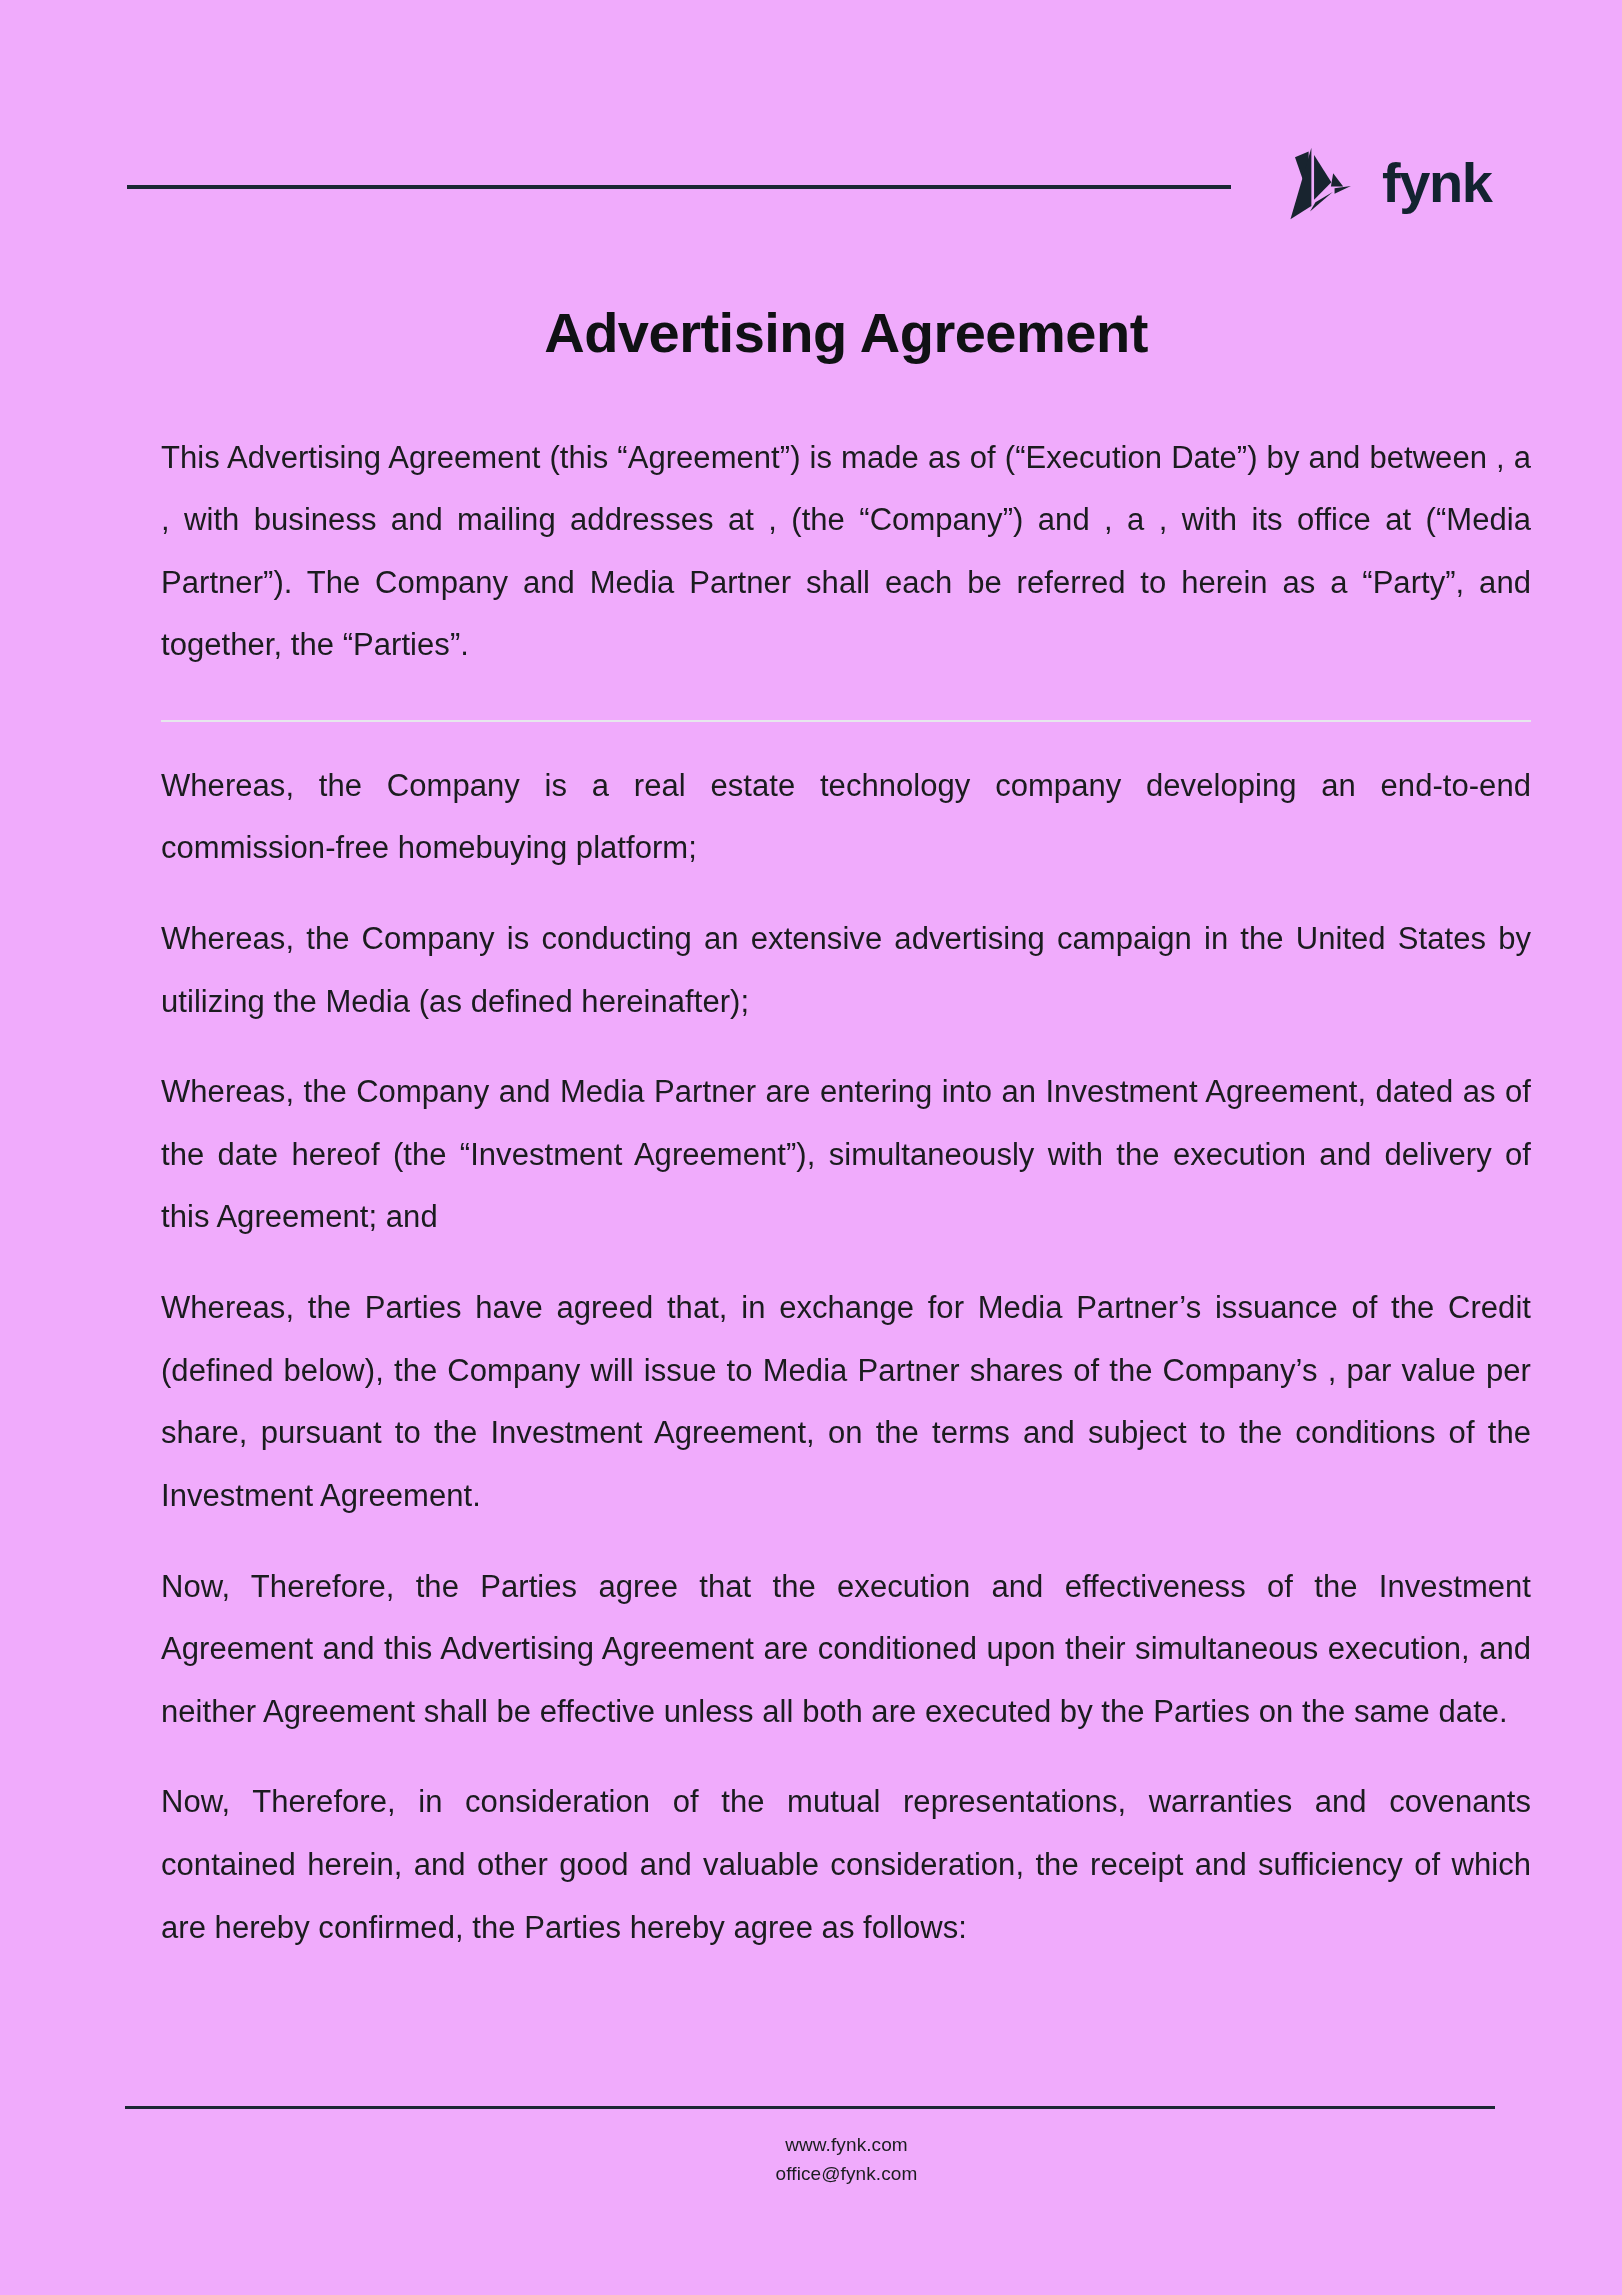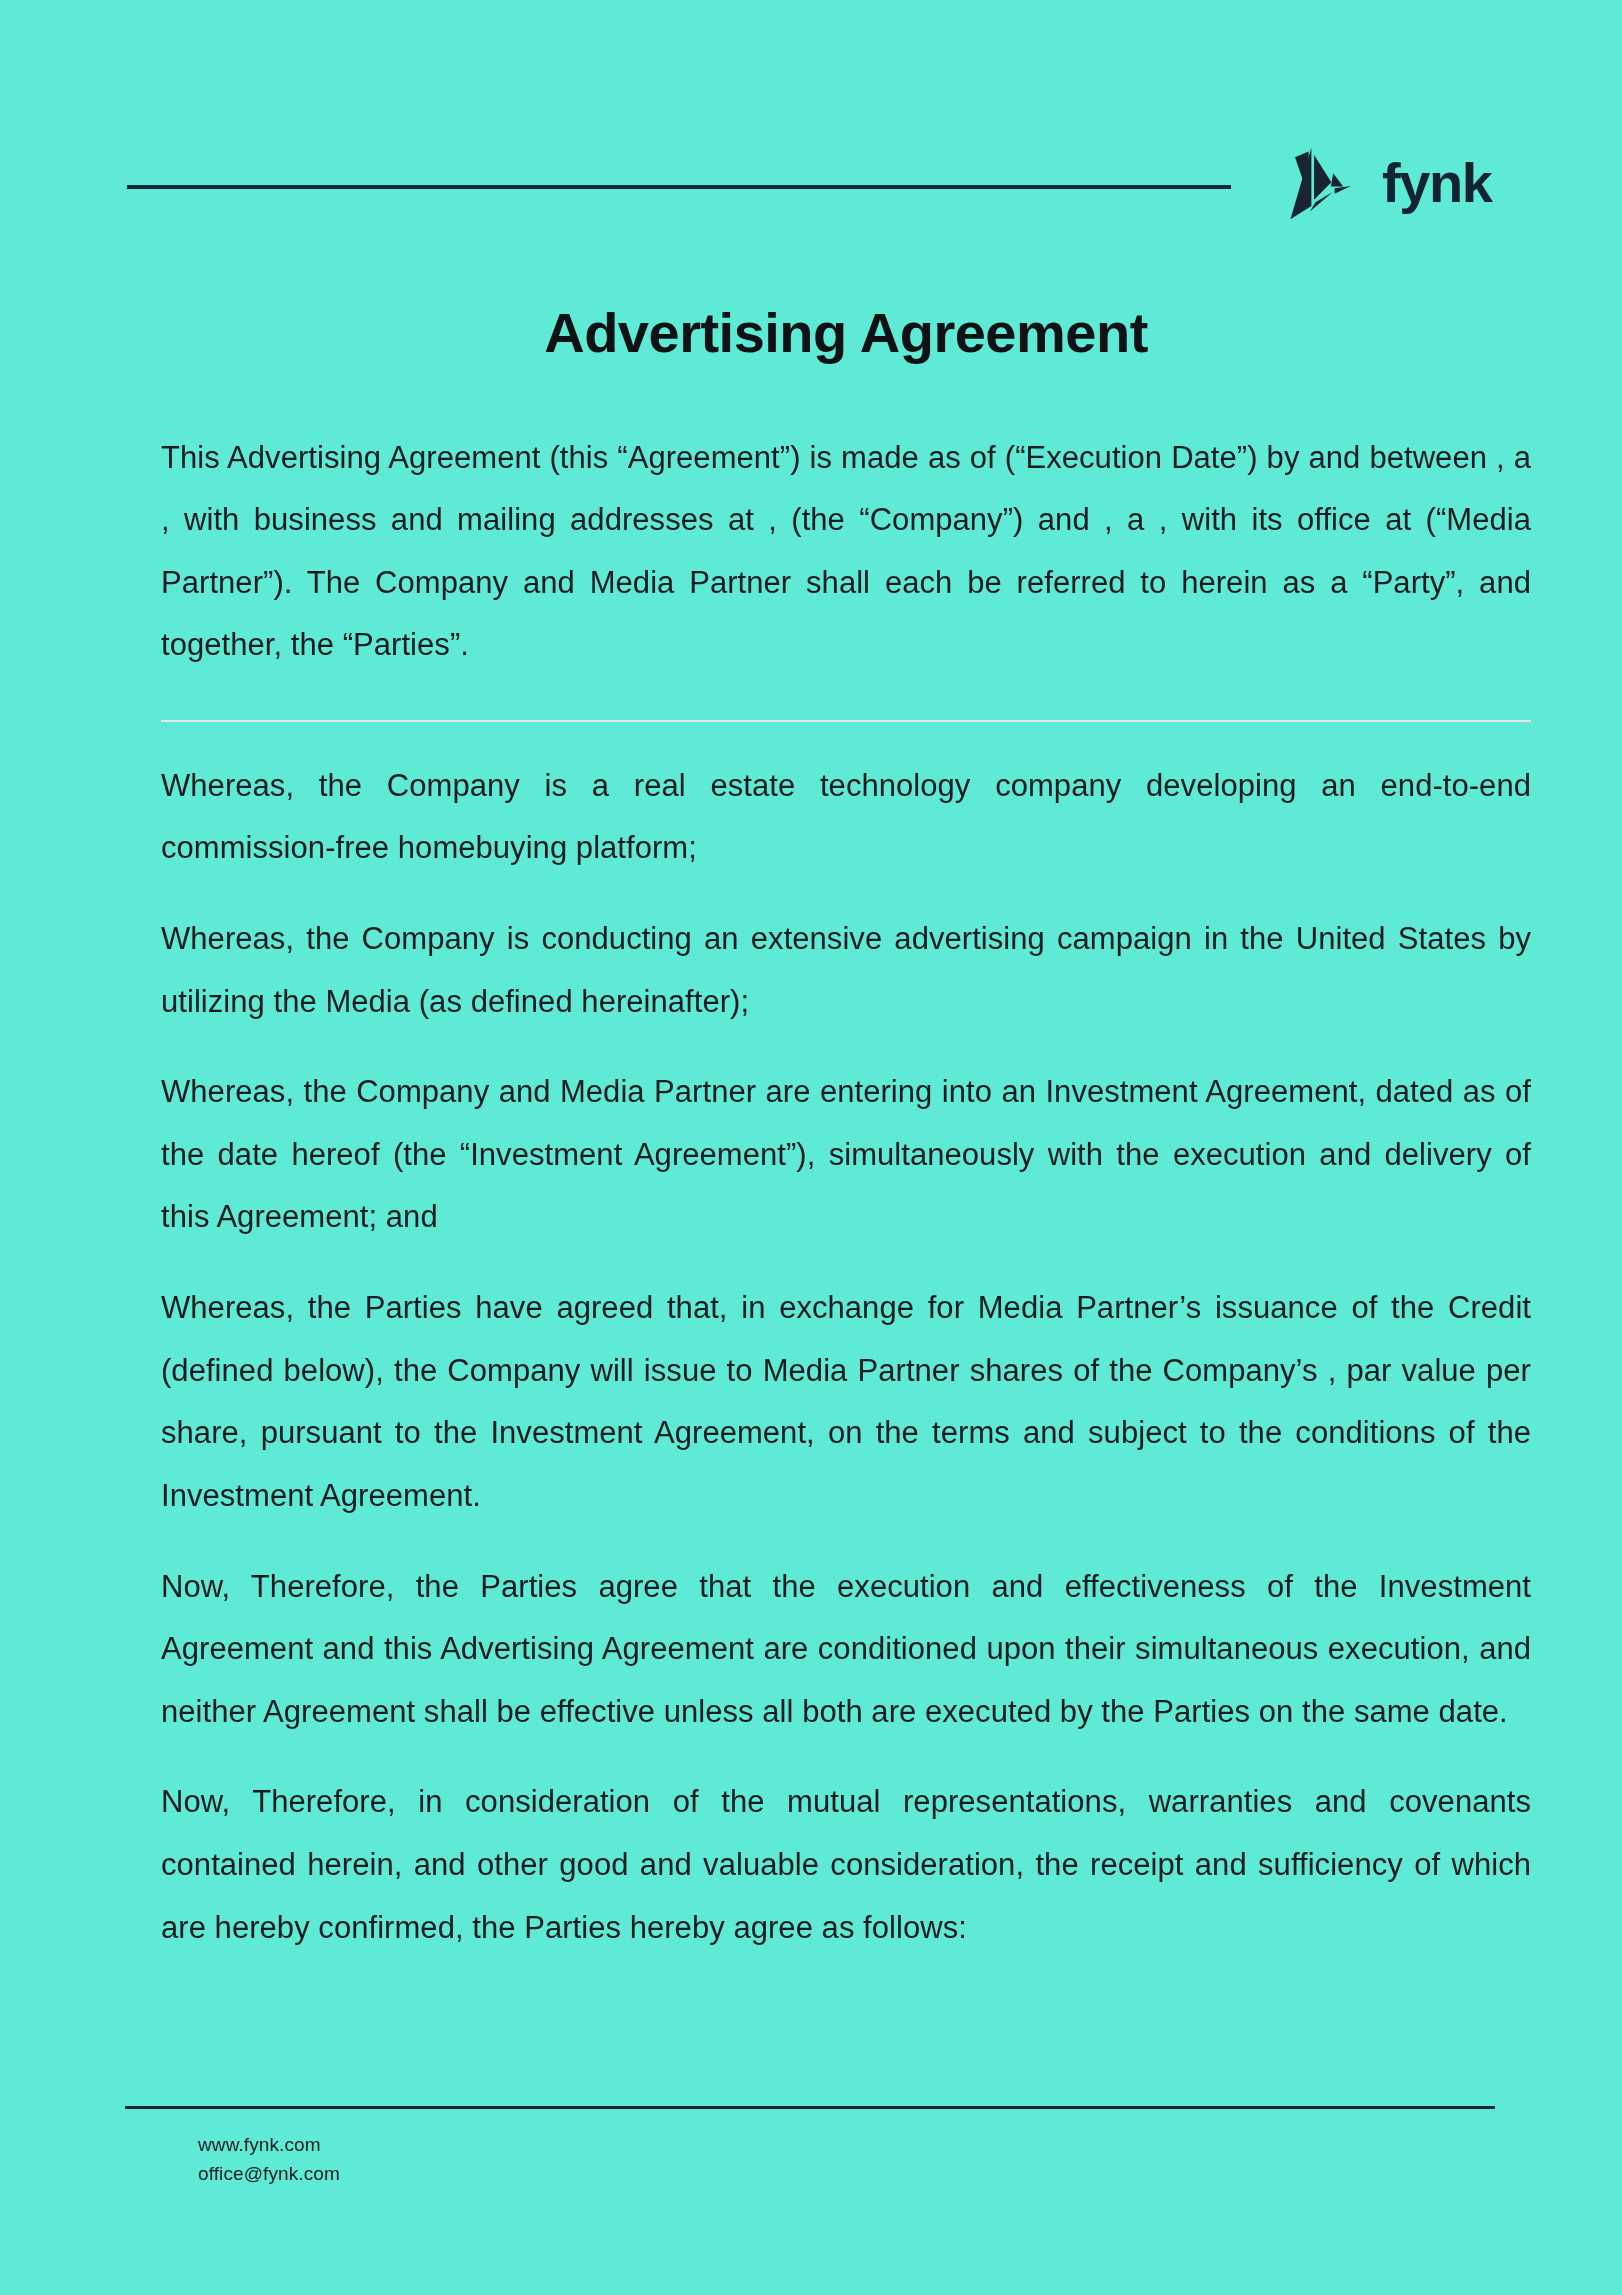--- a/index.html
+++ b/index.html
@@ -9,21 +9,21 @@
     background: #ffffff;
   }
   body {
     font-family: "Liberation Sans", sans-serif;
     -webkit-font-smoothing: antialiased;
   }
   .page {
     position: relative;
     width: 1623px;
     height: 2296px;
-    background: #5eead4;
+    background: #f0abfc;
     overflow: hidden;
   }
 
   
   .page-header {
     position: absolute;
     left: 0;
     right: 0;
     top: 136px;
     height: 100px;
@@ -132,20 +132,21 @@
     width: 100%;
   }
   .footer-lines {
     padding: 22px 0 0 73px;
   }
   .footer-lines div {
     font-size: 19px;
     line-height: 1.52;
     color: #1b1c1f;
     letter-spacing: 0.1px;
+    text-align: center;
   }
 </style>
 </head>
 <body>
 
 <div class="page">
 
   <div class="page-header">
     <div class="header-rule"></div>
     <div class="brand">

